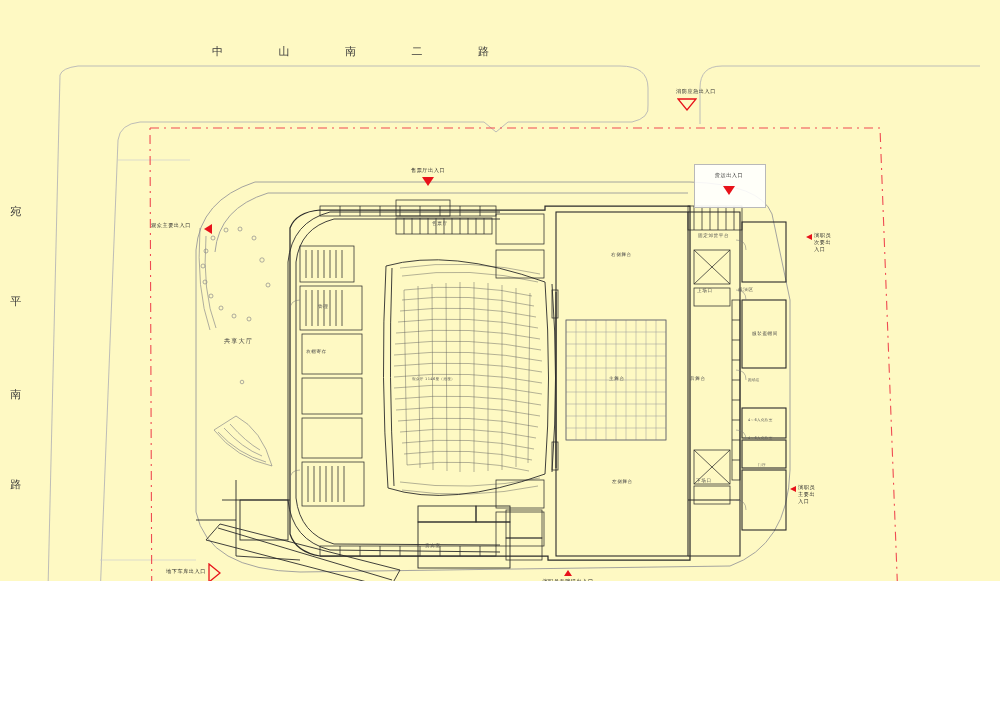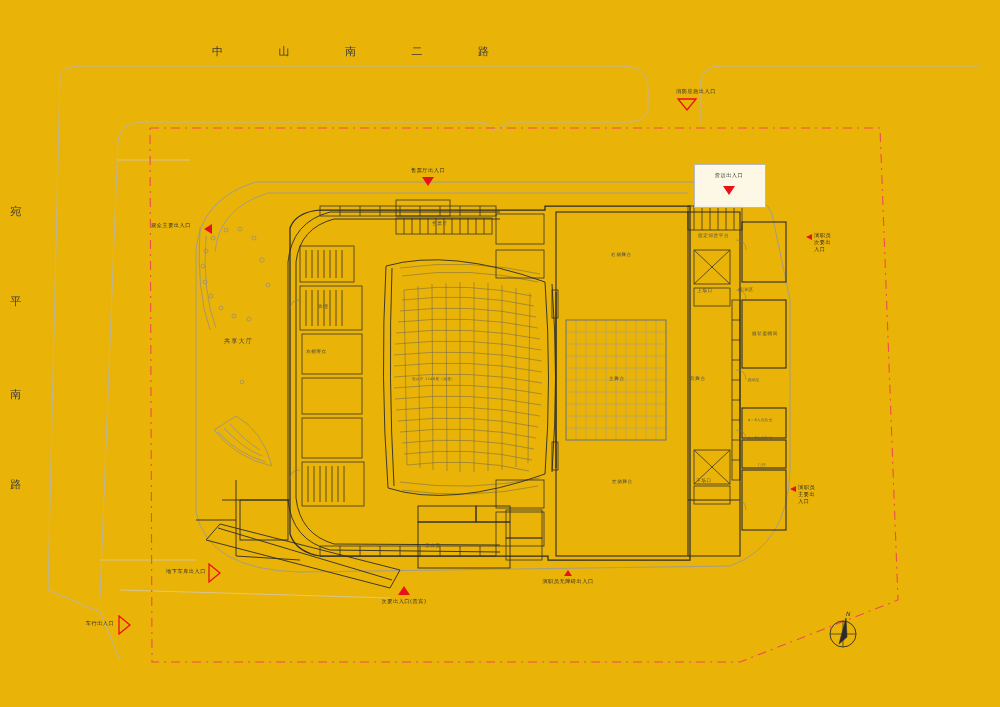--- a/index.html
+++ b/index.html
@@ -6,22 +6,22 @@
   html, body {
     margin: 0; padding: 0;
     background: #ffffff;
   }
   body {
     font-family: "DejaVu Sans", "Liberation Sans", sans-serif;
   }
   #plan-root {
     position: relative;
     width: 1000px;
-    height: 707px;
-    background: #eab308;
+    height: 581px;
+    background: #fef9c3;
     overflow: hidden;
   }
   svg.layer {
     position: absolute;
     left: 0; top: 0;
     width: 1000px;
     height: 707px;
   }
   
   .lbl {

